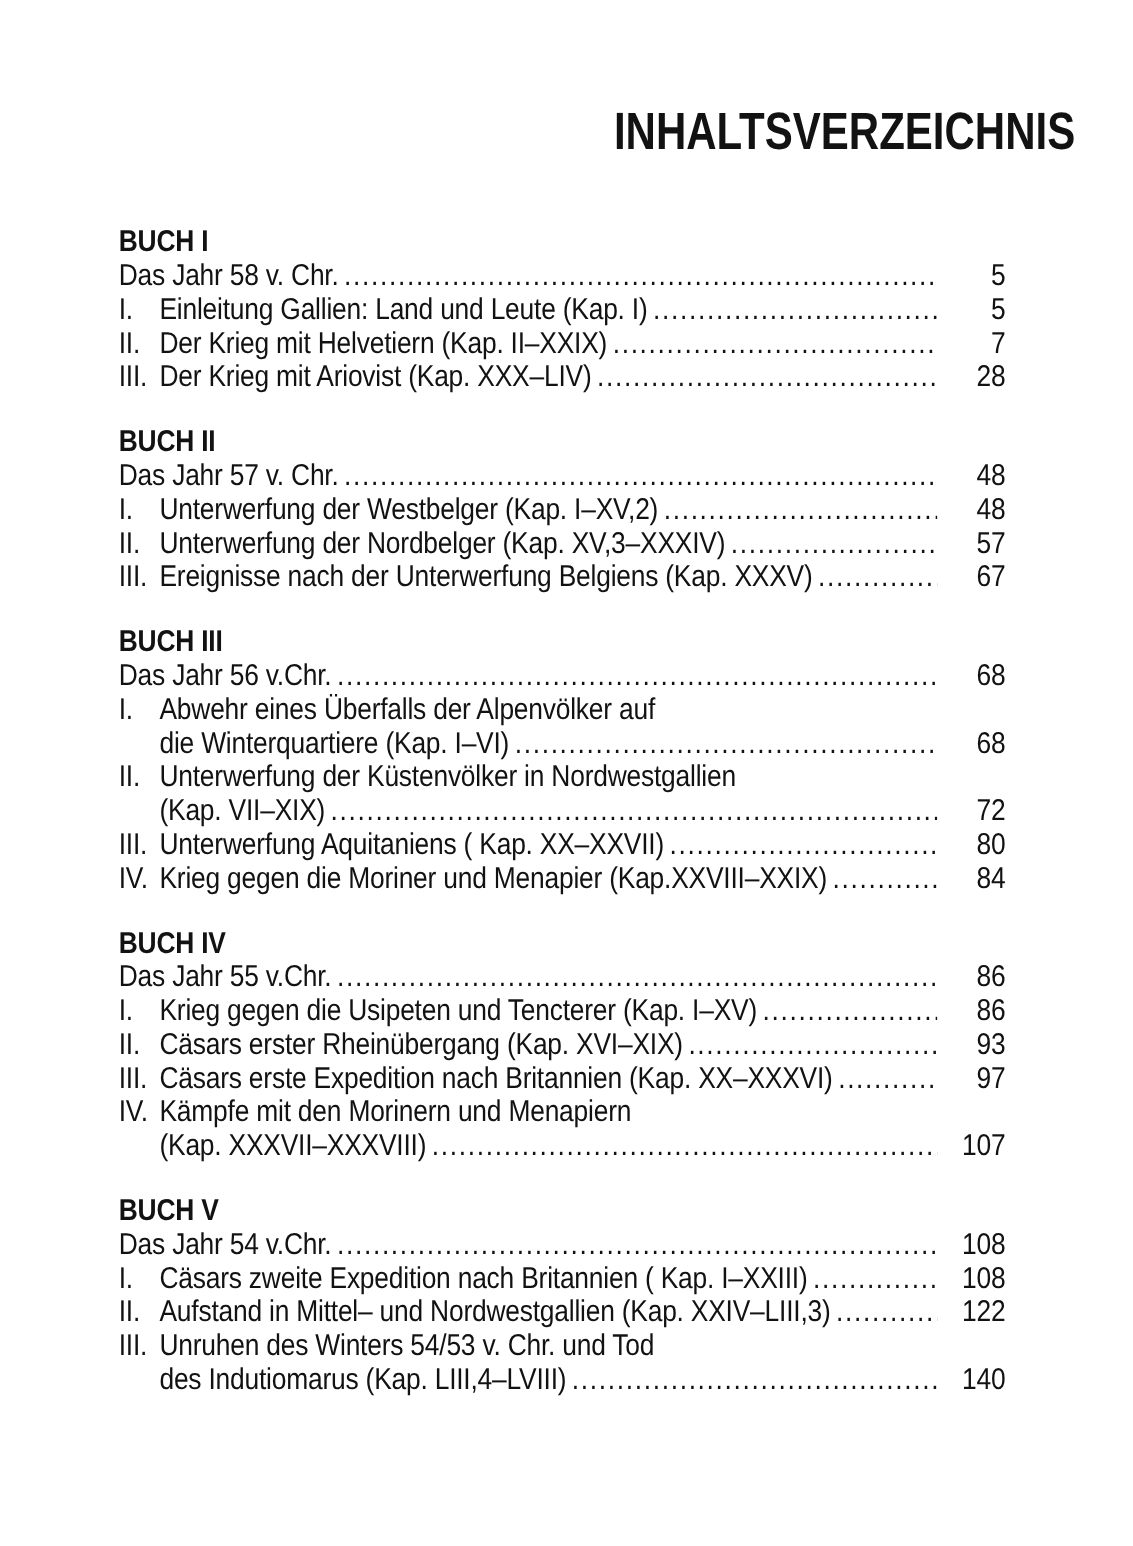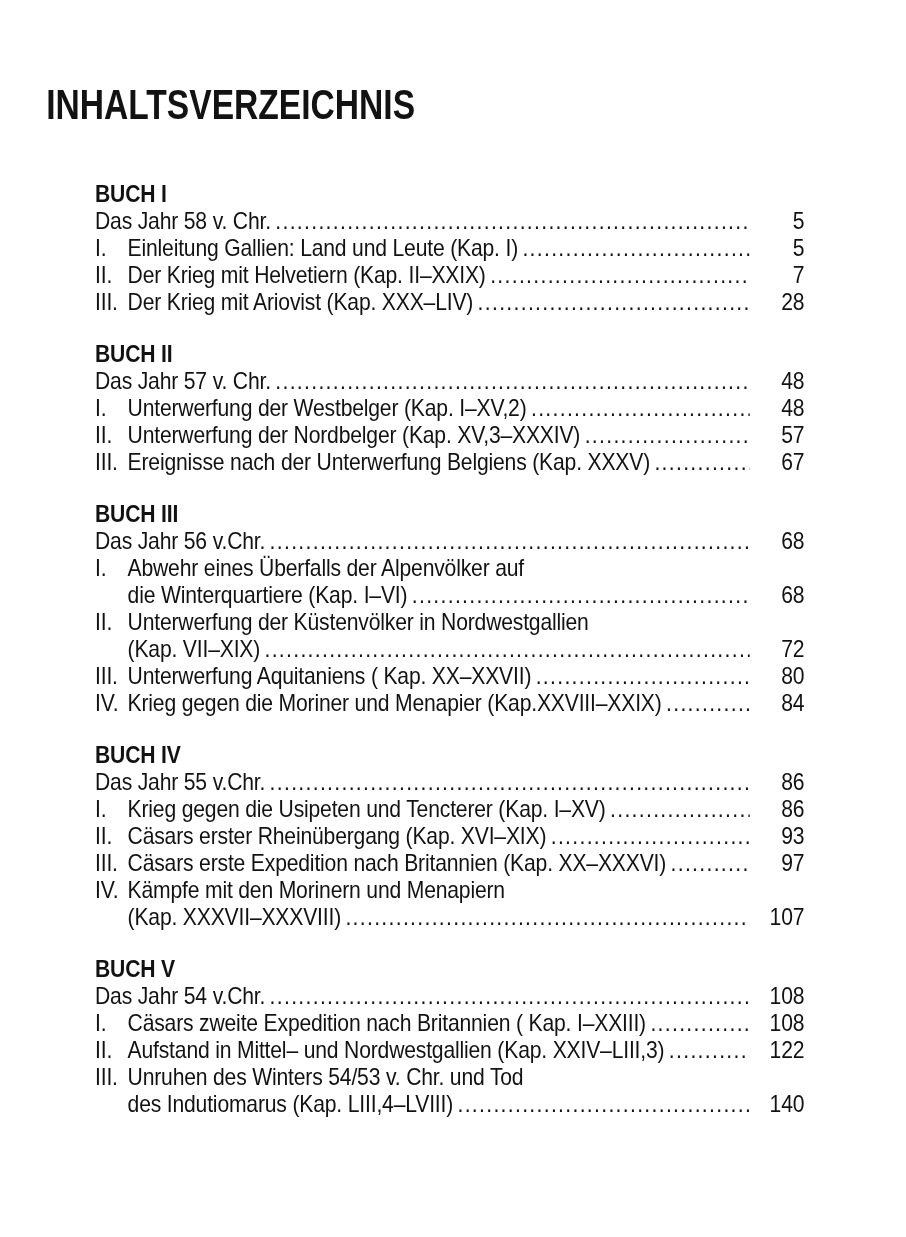--- a/index.html
+++ b/index.html
@@ -15,21 +15,21 @@
     overflow: hidden;
   }
   .page {
     position: relative;
     width: 906px;
     height: 1237px;
     background: #ffffff;
   }
   .title {
     margin: 84px 0 0 0;
-    text-align: left;
+    text-align: right;
     font-size: 42px;
     line-height: 42px;
     font-weight: bold;
     white-space: nowrap;
   }
   .title-inner {
     display: inline-block;
     transform: scaleX(0.80);
     transform-origin: center top;
     white-space: nowrap;

